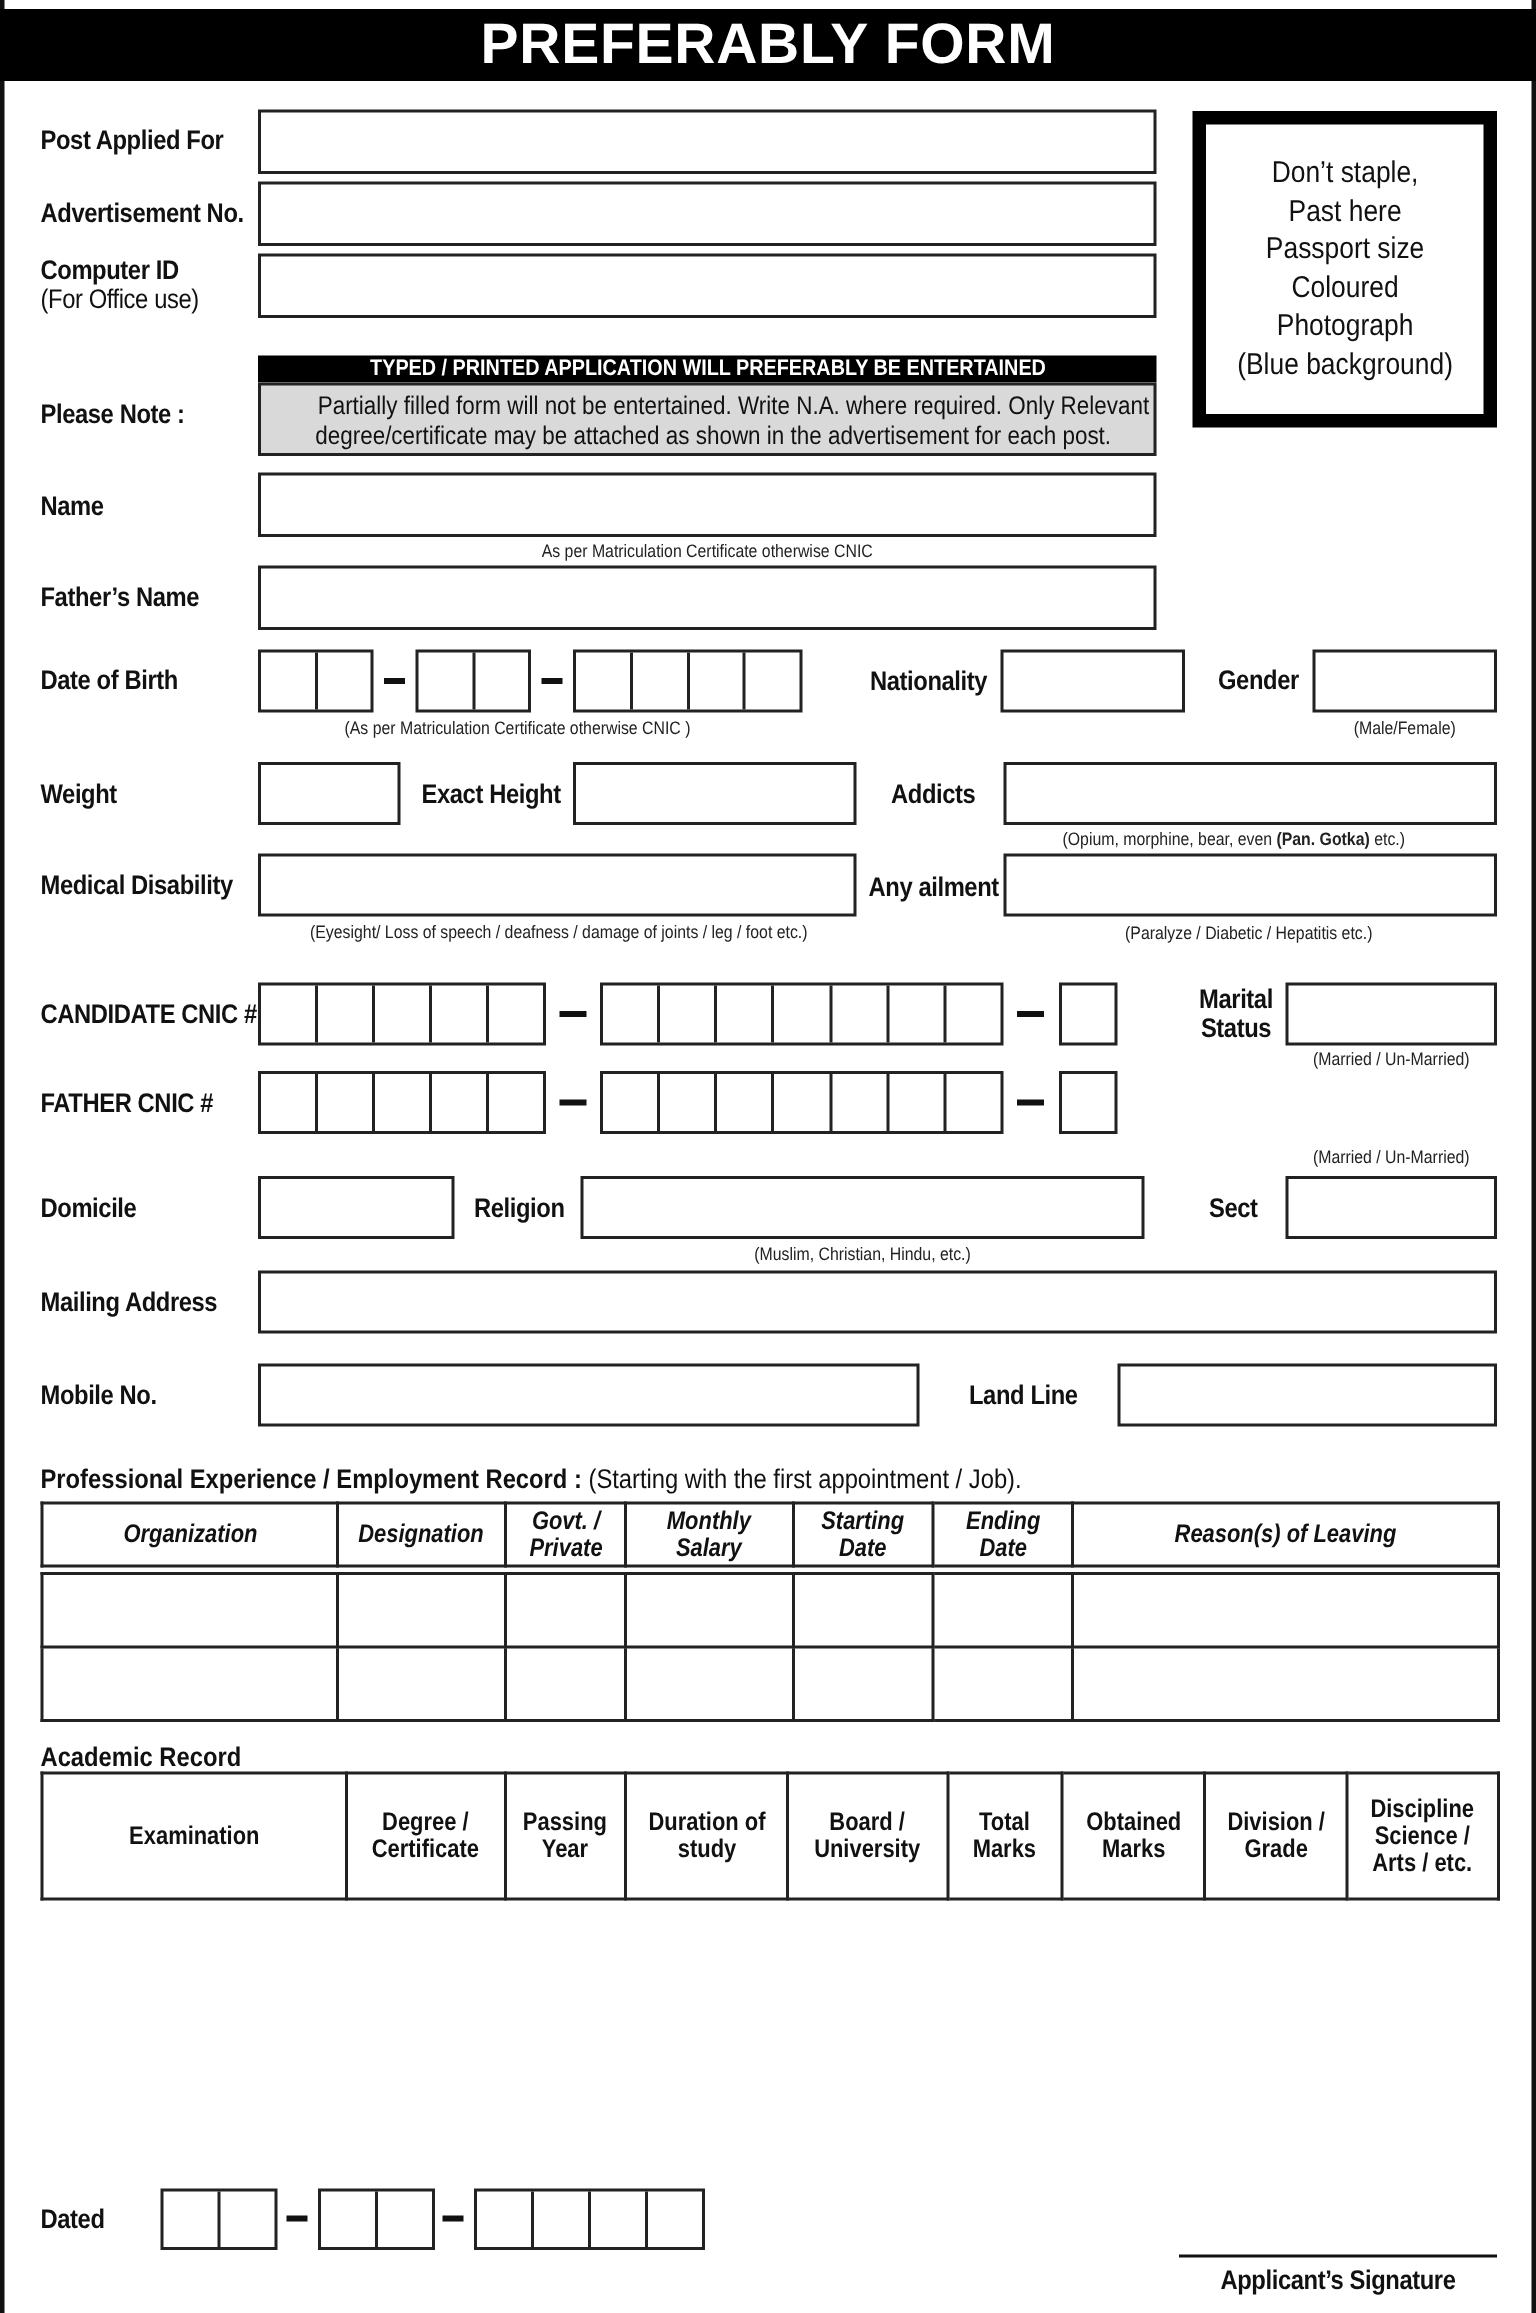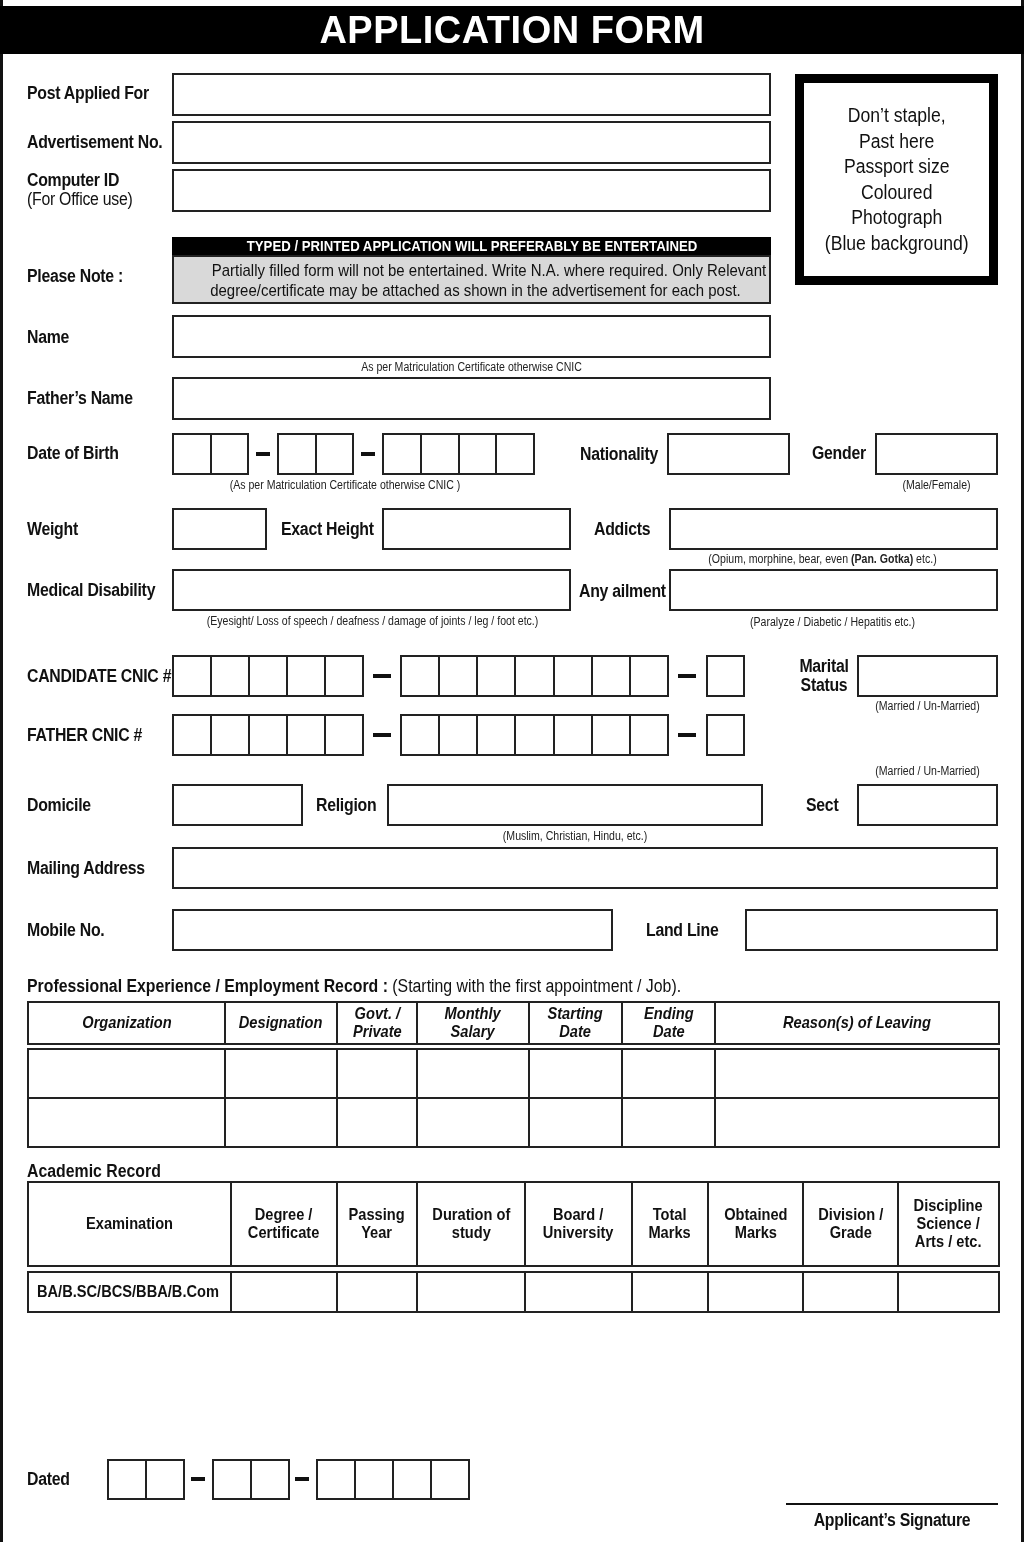--- a/index.html
+++ b/index.html
@@ -29,21 +29,21 @@
   table.grid td.rowlbl { text-align: left; padding-left: 8px; }
   table.grid td.rowlbl span { transform-origin: left center; }
   .section { position: absolute; font-size: 18px; white-space: nowrap; transform: scaleX(0.88); transform-origin: left center; }
   .section b { font-weight: bold; }
   .sig-line { position: absolute; left: 786px; top: 1503px; width: 212px; height: 2px; background: #111; }
 </style>
 </head>
 <body>
 
 <div class="frame"></div>
-<div class="title-bar">APPLICATION FORM</div>
+<div class="title-bar">PREFERABLY FORM</div>
 
 <div class="lbl" style="left:27px;top:83px;">Post Applied For</div>
 <div class="box" style="left:172px;top:73px;width:599px;height:43px;"></div>
 
 <div class="lbl" style="left:27px;top:132px;">Advertisement No.</div>
 <div class="box" style="left:172px;top:121px;width:599px;height:43px;"></div>
 
 <div class="lbl" style="left:27px;top:170px;">Computer ID</div>
 <div class="lbl sub" style="left:27px;top:189px;">(For Office use)</div>
 <div class="box" style="left:172px;top:169px;width:599px;height:43px;"></div>
@@ -289,31 +289,20 @@
       <col style="width:106px">
       <col style="width:80px">
       <col style="width:108px">
       <col style="width:107px">
       <col style="width:76px">
       <col style="width:95px">
       <col style="width:95px">
       <col style="width:101px">
     </colgroup>
   <tbody>
-  <tr style="height:40px;">
-    <td class="rowlbl"><span>BA/B.SC/BCS/BBA/B.Com</span></td>
-    <td></td>
-        <td></td>
-        <td></td>
-        <td></td>
-        <td></td>
-        <td></td>
-        <td></td>
-        <td></td>
-  </tr>
 </tbody>
   </table>
 
 <div class="lbl" style="left:27px;top:1469px;">Dated</div>
 <div class="cells" style="left:107px;top:1459px;width:78px;height:41px;">
     <span></span>
     <span></span>
   </div>
 <div class="dash" style="left:191px;top:1477px;"></div>
 <div class="cells" style="left:212px;top:1459px;width:78px;height:41px;">

